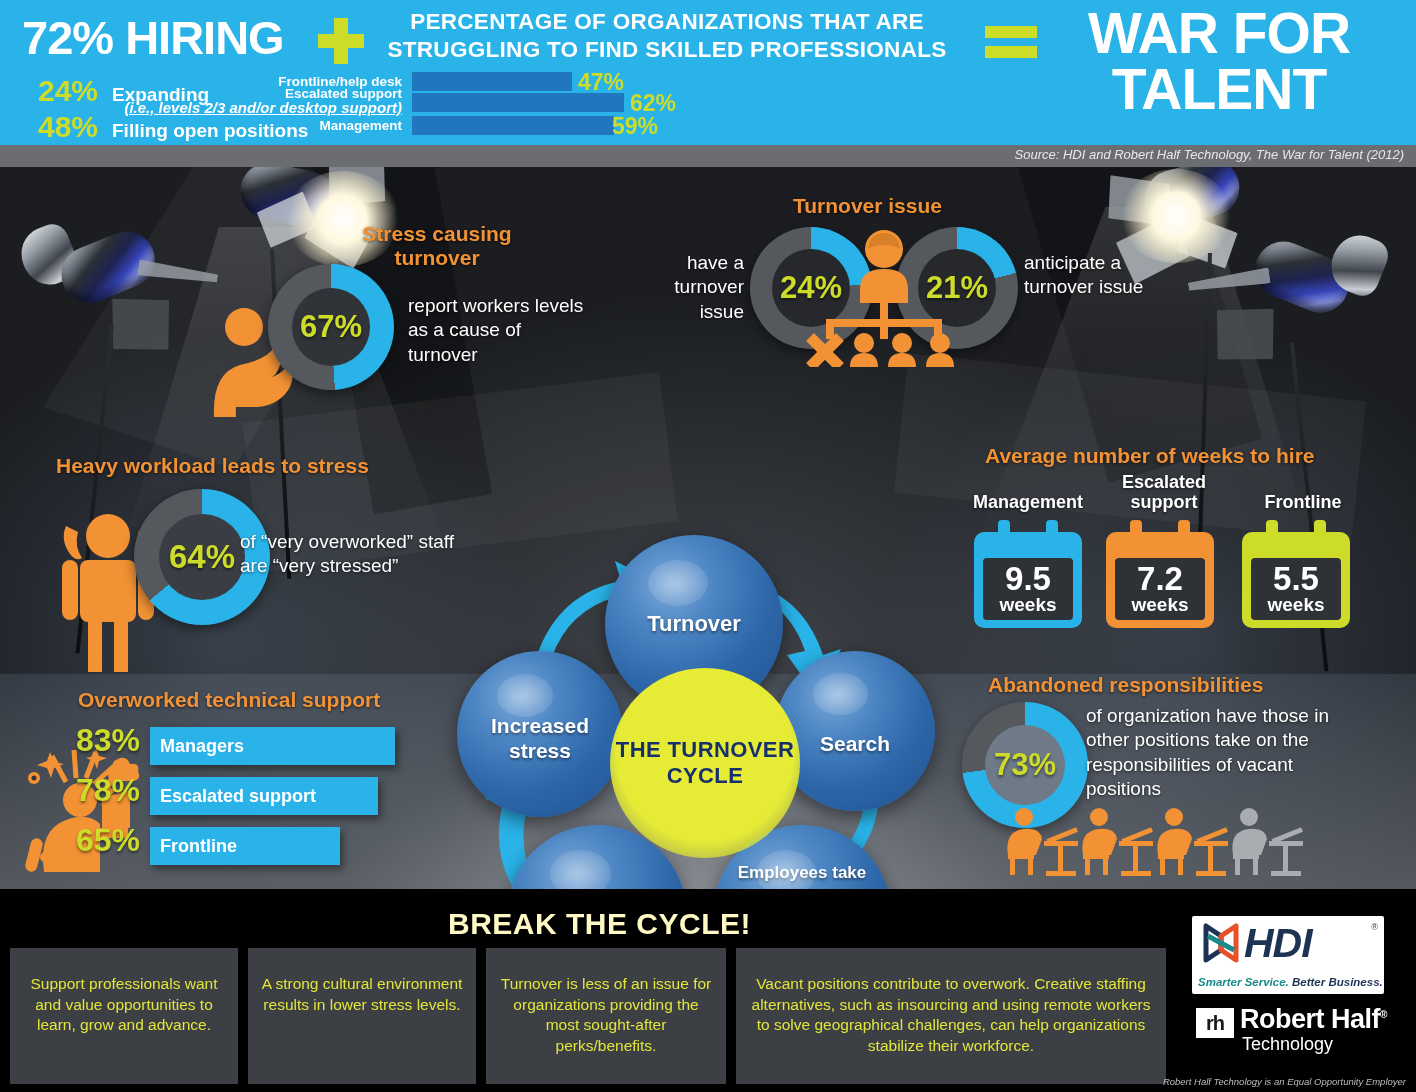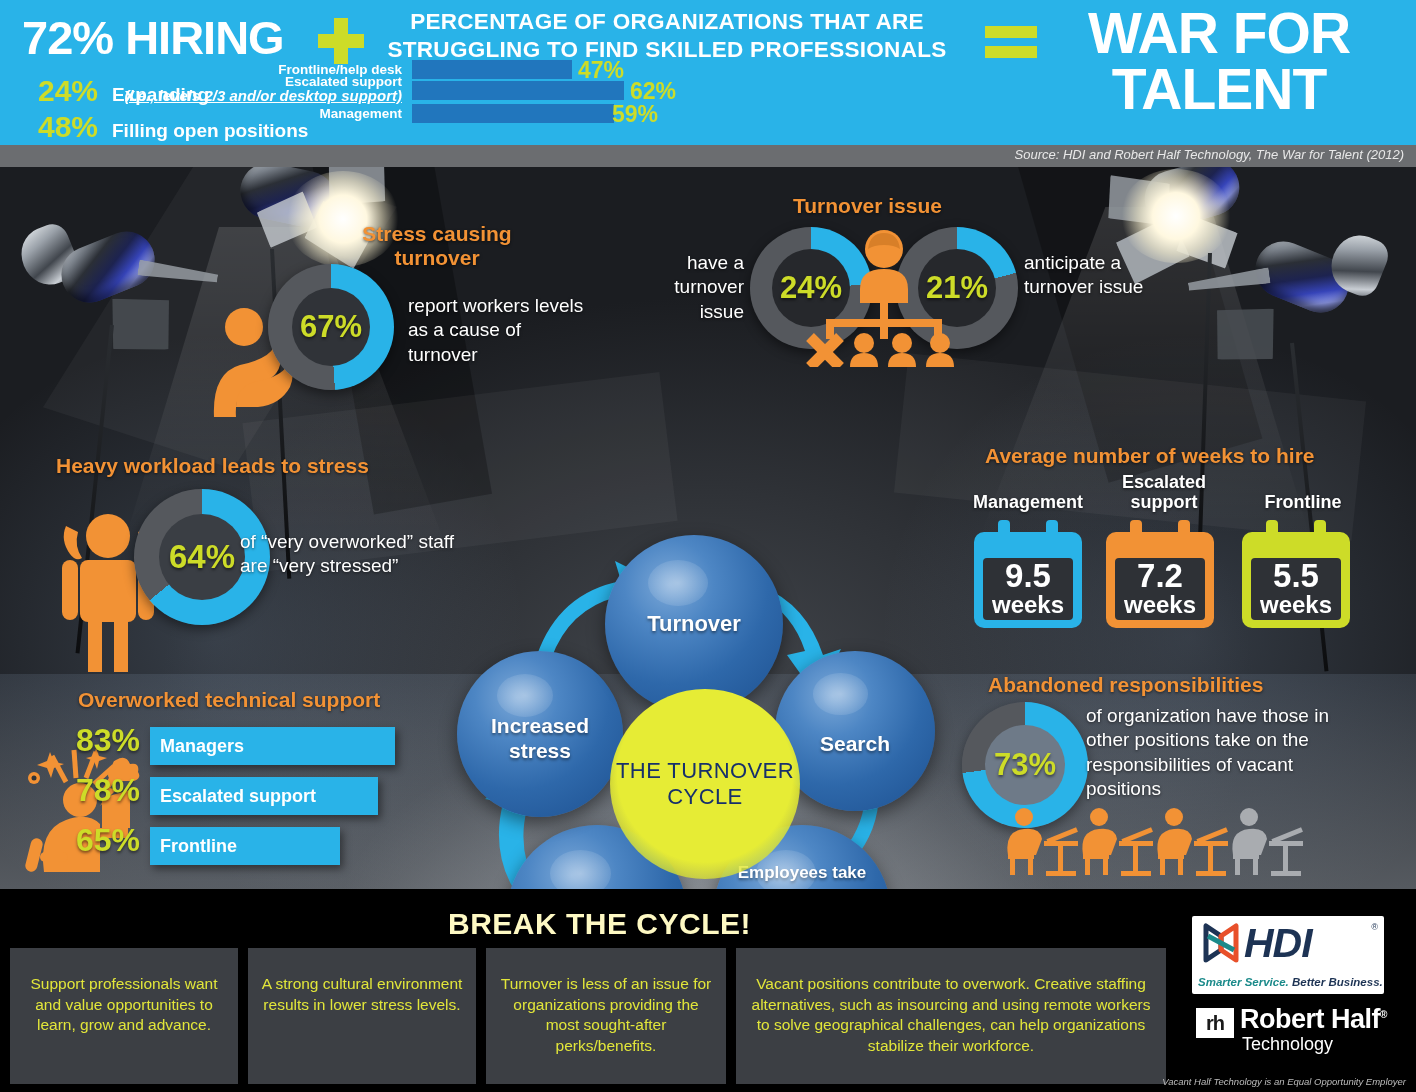--- a/index.html
+++ b/index.html
@@ -51,21 +51,21 @@
   }
   .equals span.e1 { top:0; }
   .equals span.e2 { top:20px; }
   .war-talent {
     position:absolute; left:1030px; top:6px; width:378px;
     text-align:center; color:#fff; font-weight:bold;
     font-size:57px; line-height:0.98; letter-spacing:-1px;
   }
 
   
-  .hbars { position:absolute; left:400px; top:60px; width:580px; height:62px;padding-left:12px; }
+  .hbars { position:absolute; left:400px; top:72px; width:580px; height:62px;padding-left:12px; }
   .hbar-row { position:relative; height:19px; margin-bottom:2px; }
   .hbar-lbl {
     position:absolute; right:100%; top:0; width:300px; text-align:right;
     padding-right:10px; color:#fff; font-size:13.5px; font-weight:bold;
     line-height:19px; white-space:nowrap;
   }
   .hbar-lbl .ital { font-style:italic; font-weight:bold; font-size:15px; display:block; line-height:13px;text-decoration:underline; }
   .hbar-track { position:absolute; left:0; top:0; height:19px; width:340px; }
   .hbar-fill { height:19px; background:#2176bd; }
   .hbar-val {
@@ -166,40 +166,40 @@
     display:flex; align-items:center; justify-content:center;
     text-align:center; color:#fff; font-weight:bold;
     text-shadow:0 2px 3px rgba(0,0,0,0.45);
   }
   .bub.highlight:after {
     content:""; position:absolute; left:24%; top:14%;
     width:34%; height:26%; border-radius:50%;
     background:radial-gradient(ellipse, rgba(255,255,255,0.38), rgba(255,255,255,0));
   }
   .core {
-    position:absolute; left:155px; top:154px; width:190px; height:190px;
+    position:absolute; left:155px; top:133px; width:190px; height:190px;
     border-radius:50%;
     background:radial-gradient(circle at 50% 45%, #e6ec35 62%, rgba(216,224,40,0.55) 82%, rgba(216,224,40,0) 100%);
     display:flex; align-items:center; justify-content:center; text-align:center;
-    color:#17306b; font-weight:normal; font-size:22px; line-height:1.18;
+    color:#17306b; font-weight:bold; font-size:22px; line-height:1.18;
     letter-spacing:0.4px;
     z-index:5;
   }
   .arrow { position:absolute; }
 
   
   .cal { position:absolute; width:108px; height:96px; border-radius:10px; }
   .cal .tab { position:absolute; top:-12px; width:12px; height:18px; border-radius:4px 4px 0 0; }
   .cal .inner {
     position:absolute; left:9px; right:9px; top:26px; bottom:8px;
     background:#2e3136; border-radius:4px;
     display:flex; flex-direction:column; align-items:center; justify-content:center;
   }
   .cal .num { color:#fff; font-weight:bold; font-size:33px; line-height:1; }
-  .cal .wk { color:#fff; font-weight:bold; font-size:24px; line-height:1.1; }
+  .cal .wk { color:#fff; font-weight:bold; font-size:19px; line-height:1.1; }
   .cal-lbl {
     position:absolute; color:#fff; font-weight:bold; font-size:18px;
     text-align:center; line-height:1.12; text-shadow:0 1px 3px rgba(0,0,0,0.65);
   }
 
   
   .ow-row { position:absolute; height:38px; }
   .ow-pct {
     position:absolute; left:0; top:-5px; width:82px; text-align:right;
     font-size:32px; font-weight:bold; color:#cddc28;
@@ -652,15 +652,15 @@
   </div>
 
   <div class="logo-rh">
     <div class="rh-mark">rh</div>
     <div class="rh-name">
       <span>Robert Half</span><span class="rh-reg">®</span>
     </div>
     <div class="rh-sub">Technology</div>
   </div>
 
-  <div class="eoe">Vacant Half Technology is an Equal Opportunity Employer</div>
+  <div class="eoe">Robert Half Technology is an Equal Opportunity Employer</div>
 
 </div>
 
 </body></html>

